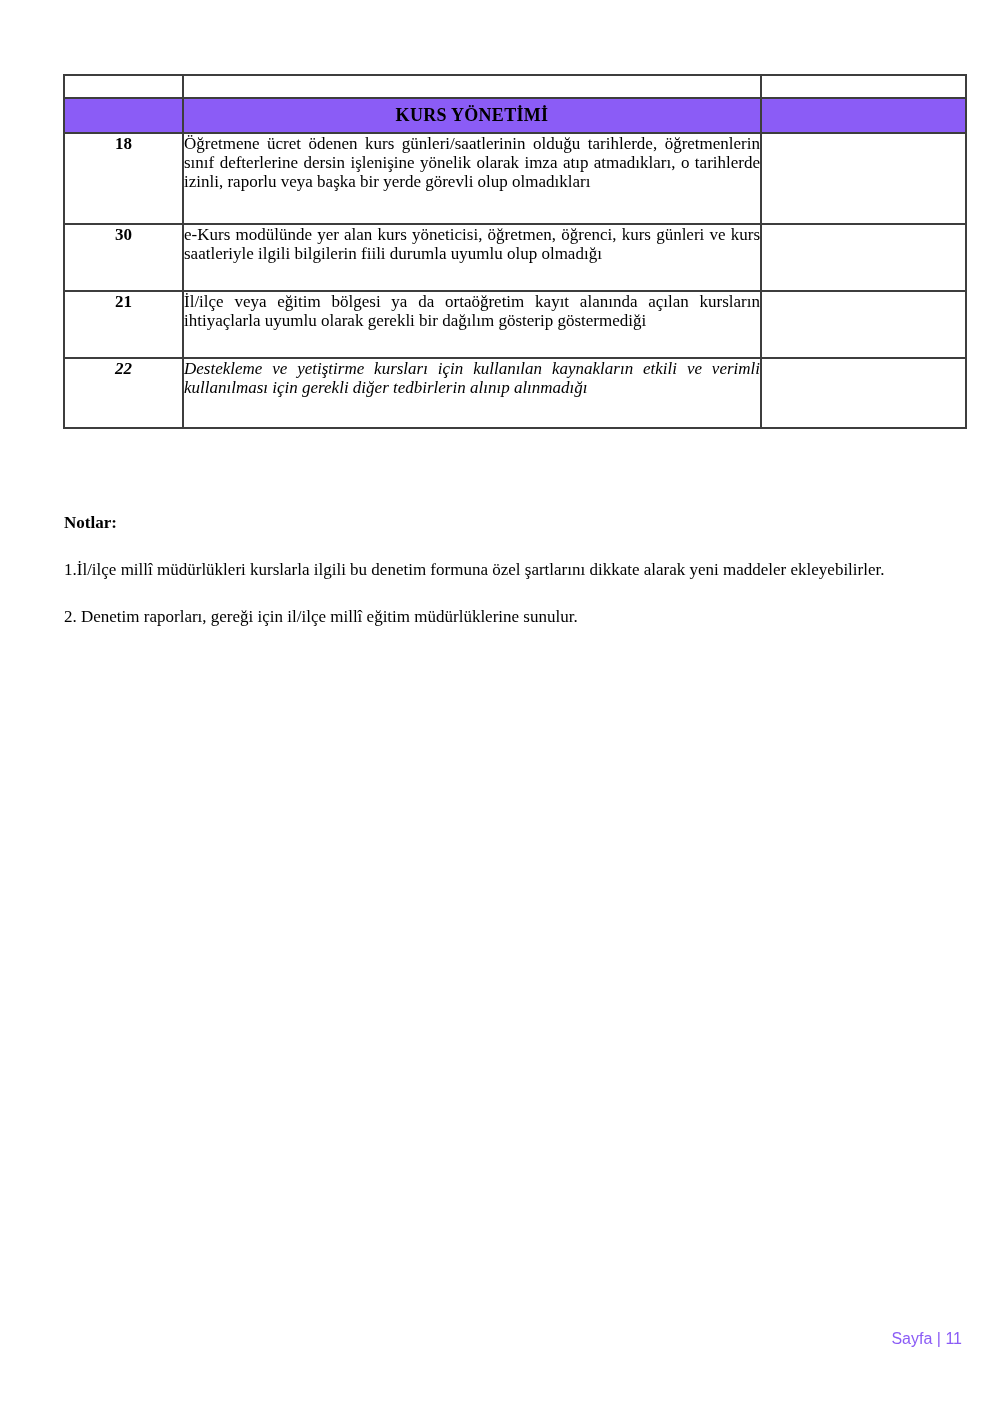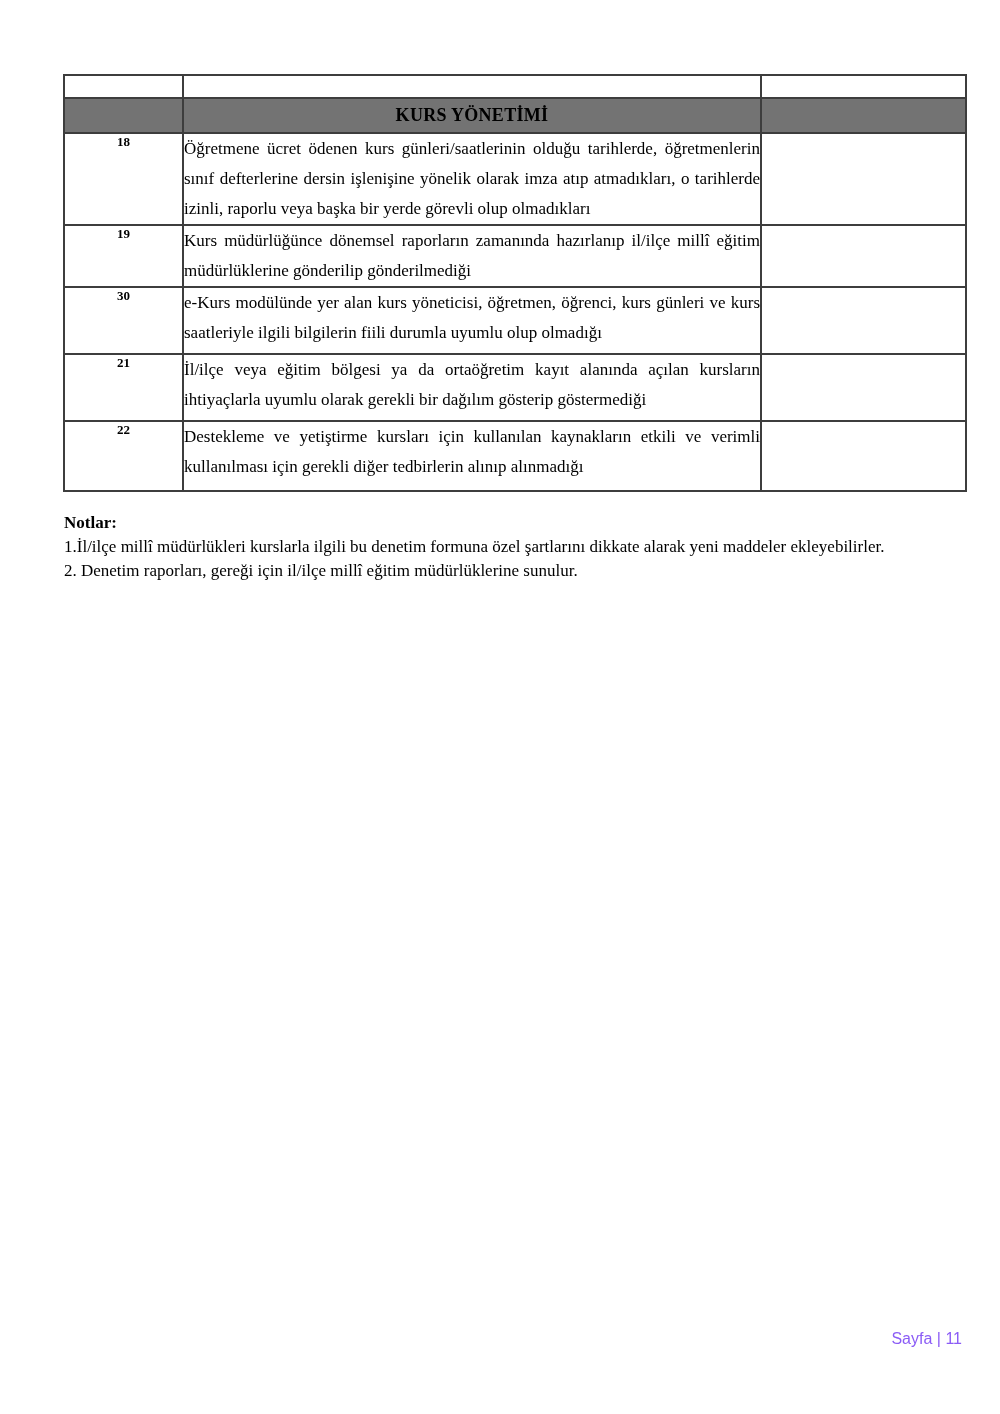--- a/index.html
+++ b/index.html
@@ -33,63 +33,64 @@
   table.inspection td {
     border: 2px solid #3d3d3d;
     vertical-align: top;
     padding: 0;
   }
 
   tr.spacer-row td { height: 21px; }
 
   tr.section-row td {
     height: 31px;
-    background: #737373;
+    background: #8b5cf6;
   }
   .section-title {
     display: block;
     text-align: center;
     font-weight: bold;
     font-size: 18px;
     line-height: 33px;
     letter-spacing: 0.3px;
   }
 
   td.cell-no {
     text-align: center;
     font-weight: bold;
-    font-size: 13px;
+    font-size: 17px;
     padding-top: 2px;
   }
   td.cell-text {
     font-size: 17px;
-    line-height: 30px;
+    line-height: 19px;
     text-align: justify;
     padding: 1px 6px 3px 8px;
   }
   tr.item-row-18 td { height: 89px; }
   tr.item-row-19 td { height: 41px; }
   tr.item-row-20 td { height: 65px; }
   tr.item-row-21 td { height: 65px; }
-  tr.item-row-22 td { height: 68px; }
+  tr.item-row-22 td { height: 68px; font-style: italic; }
 
   
   .notes {
     position: absolute;
     left: 64px;
     top: 511px;
     width: 901px;
     font-size: 17px;
     line-height: 24px;
   }
   .notes-title {
     font-weight: bold;
   }
   .note-item {
     text-align: justify;
+    margin-top: 23px;
   }
 
   
   .footer {
     position: absolute;
     top: 1330px;
     right: 38px;
     font-family: "Liberation Sans", sans-serif;
     font-size: 16px;
     color: #8b5cf6;
@@ -118,25 +119,20 @@
           <span class="section-title">KURS YÖNETİMİ</span>
         </td>
         <td></td>
       </tr>
 
       <tr class="item-row-18">
         <td class="cell-no">18</td>
         <td class="cell-text">Öğretmene ücret ödenen kurs günleri/saatlerinin olduğu tarihlerde, öğretmenlerin sınıf defterlerine dersin işlenişine yönelik olarak imza atıp atmadıkları, o tarihlerde izinli, raporlu veya başka bir yerde görevli olup olmadıkları</td>
         <td></td>
       </tr>
-      <tr class="item-row-19">
-        <td class="cell-no">19</td>
-        <td class="cell-text">Kurs müdürlüğünce dönemsel raporların zamanında hazırlanıp il/ilçe millî eğitim müdürlüklerine gönderilip gönderilmediği</td>
-        <td></td>
-      </tr>
       <tr class="item-row-20">
         <td class="cell-no">30</td>
         <td class="cell-text">e-Kurs modülünde yer alan kurs yöneticisi, öğretmen, öğrenci, kurs günleri ve kurs saatleriyle ilgili bilgilerin fiili durumla uyumlu olup olmadığı</td>
         <td></td>
       </tr>
       <tr class="item-row-21">
         <td class="cell-no">21</td>
         <td class="cell-text">İl/ilçe veya eğitim bölgesi ya da ortaöğretim kayıt alanında açılan kursların ihtiyaçlarla uyumlu olarak gerekli bir dağılım gösterip göstermediği</td>
         <td></td>
       </tr>

